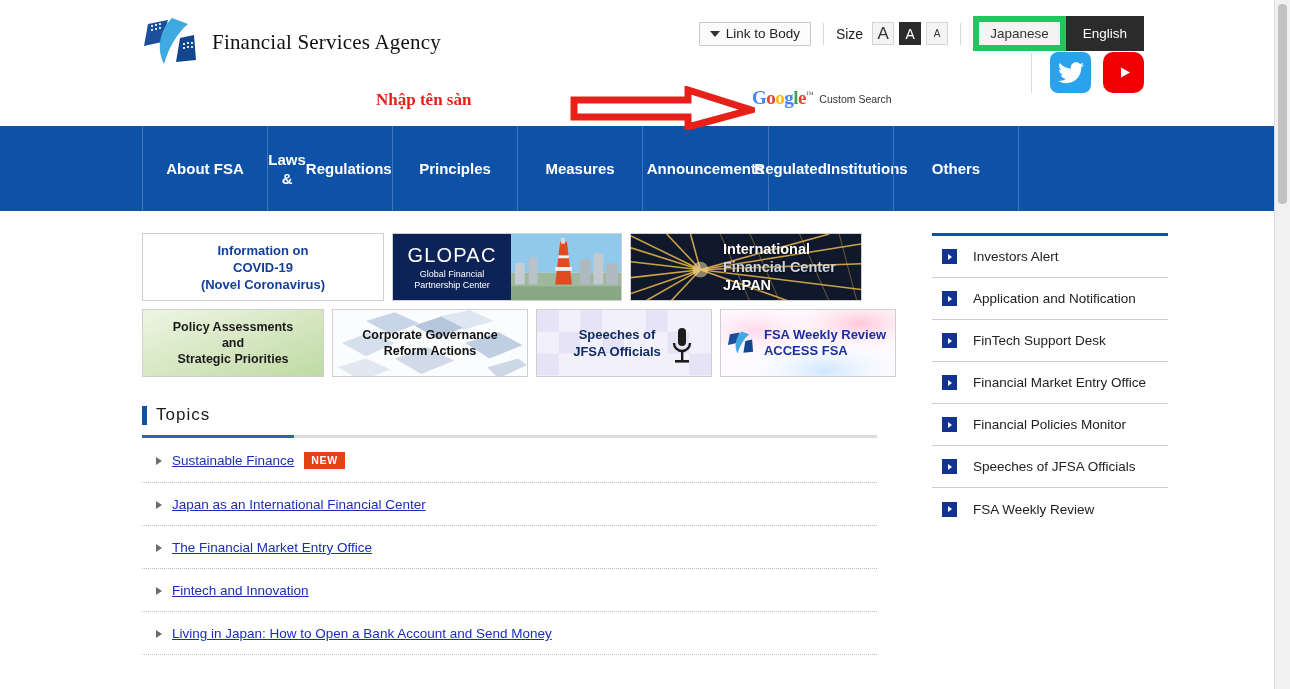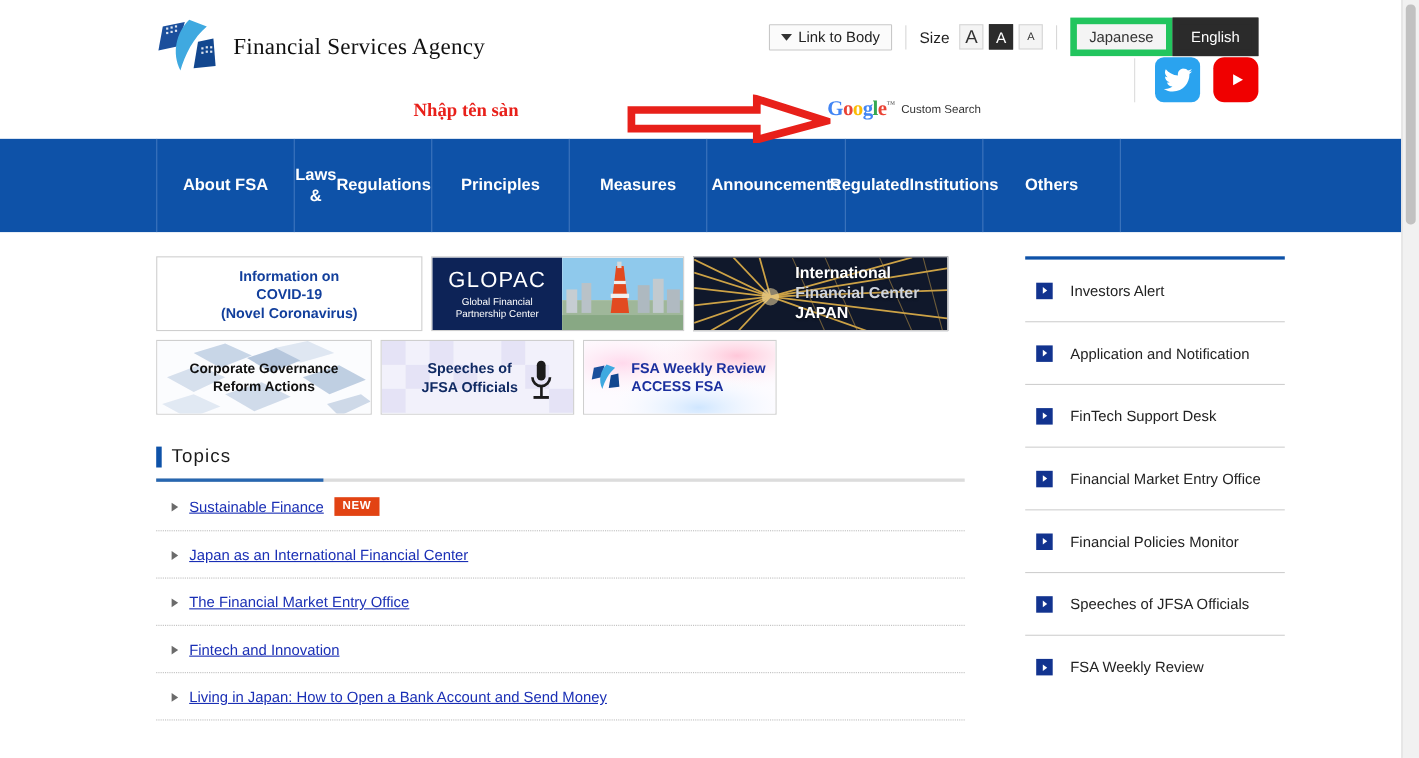--- a/index.html
+++ b/index.html
@@ -172,21 +172,21 @@
   .topic a{ color:#1a2fb5; font-size:13.5px; text-decoration:underline; cursor:pointer; }
   .badge-new{
     background:#e24313; color:#fff; font-size:10.5px; font-weight:bold;
     padding:3px 7px; letter-spacing:.6px; line-height:11px;
   }
 
   
   #side-rule{ height:3px; background:#0e52a8; }
   .side-item{
     display:flex; align-items:center; gap:16px;
-    height:57px; border-bottom:1px solid #cfcfcf; padding-left:10px; cursor:pointer;
+    height:42px; border-bottom:1px solid #cfcfcf; padding-left:10px; cursor:pointer;
   }
   .side-item:last-child{ border-bottom:none; }
   .side-sq{
     width:15px;height:15px; background:#12338f; display:flex;align-items:center;justify-content:center;
     flex:0 0 15px;
   }
   .side-sq i{
     width:0;height:0;border-top:3px solid transparent;border-bottom:3px solid transparent;
     border-left:4px solid #fff; display:block;
   }
@@ -362,20 +362,36 @@
           <div class="txt">
             <div class="l1">International</div>
             <div class="l2">Financial Center</div>
             <div class="l3">JAPAN</div>
           </div>
         </div>
       </div>
 
       <div class="banner-row">
 
+        <div class="banner bn-policy">
+          <svg style="position:absolute;inset:0;" viewBox="0 0 182 68" preserveAspectRatio="none">
+            <defs>
+                <linearGradient id="gg" x1="0" y1="0" x2="1" y2="1">
+              <stop offset="0" stop-color="#eef6e3"></stop>
+                  <stop offset="1" stop-color="#bfd9a3"></stop>
+            </linearGradient>
+              </defs>
+            <rect width="182" height="68" fill="url(#gg)"></rect>
+          </svg>
+          <div class="txt" style="position:relative">
+            <div>Policy Assessments</div>
+            <div>and</div>
+            <div>Strategic Priorities</div>
+          </div>
+        </div>
 
         <div class="banner bn-corp">
           <svg style="position:absolute;inset:0;" viewBox="0 0 176 68" preserveAspectRatio="none">
             <rect width="176" height="68" fill="#fbfcfe"></rect>
             <g opacity=".55">
               <polygon points="8,30 34,20 56,30 30,42" fill="#b9c8de"></polygon>
               <polygon points="30,10 56,2 78,12 52,22" fill="#9fb6d4"></polygon>
               <polygon points="96,6 124,0 146,10 118,18" fill="#c8d6e8"></polygon>
               <polygon points="120,30 150,20 172,32 142,44" fill="#8fa9cb"></polygon>
               <polygon points="56,44 86,34 110,46 80,58" fill="#aec0d9"></polygon>

